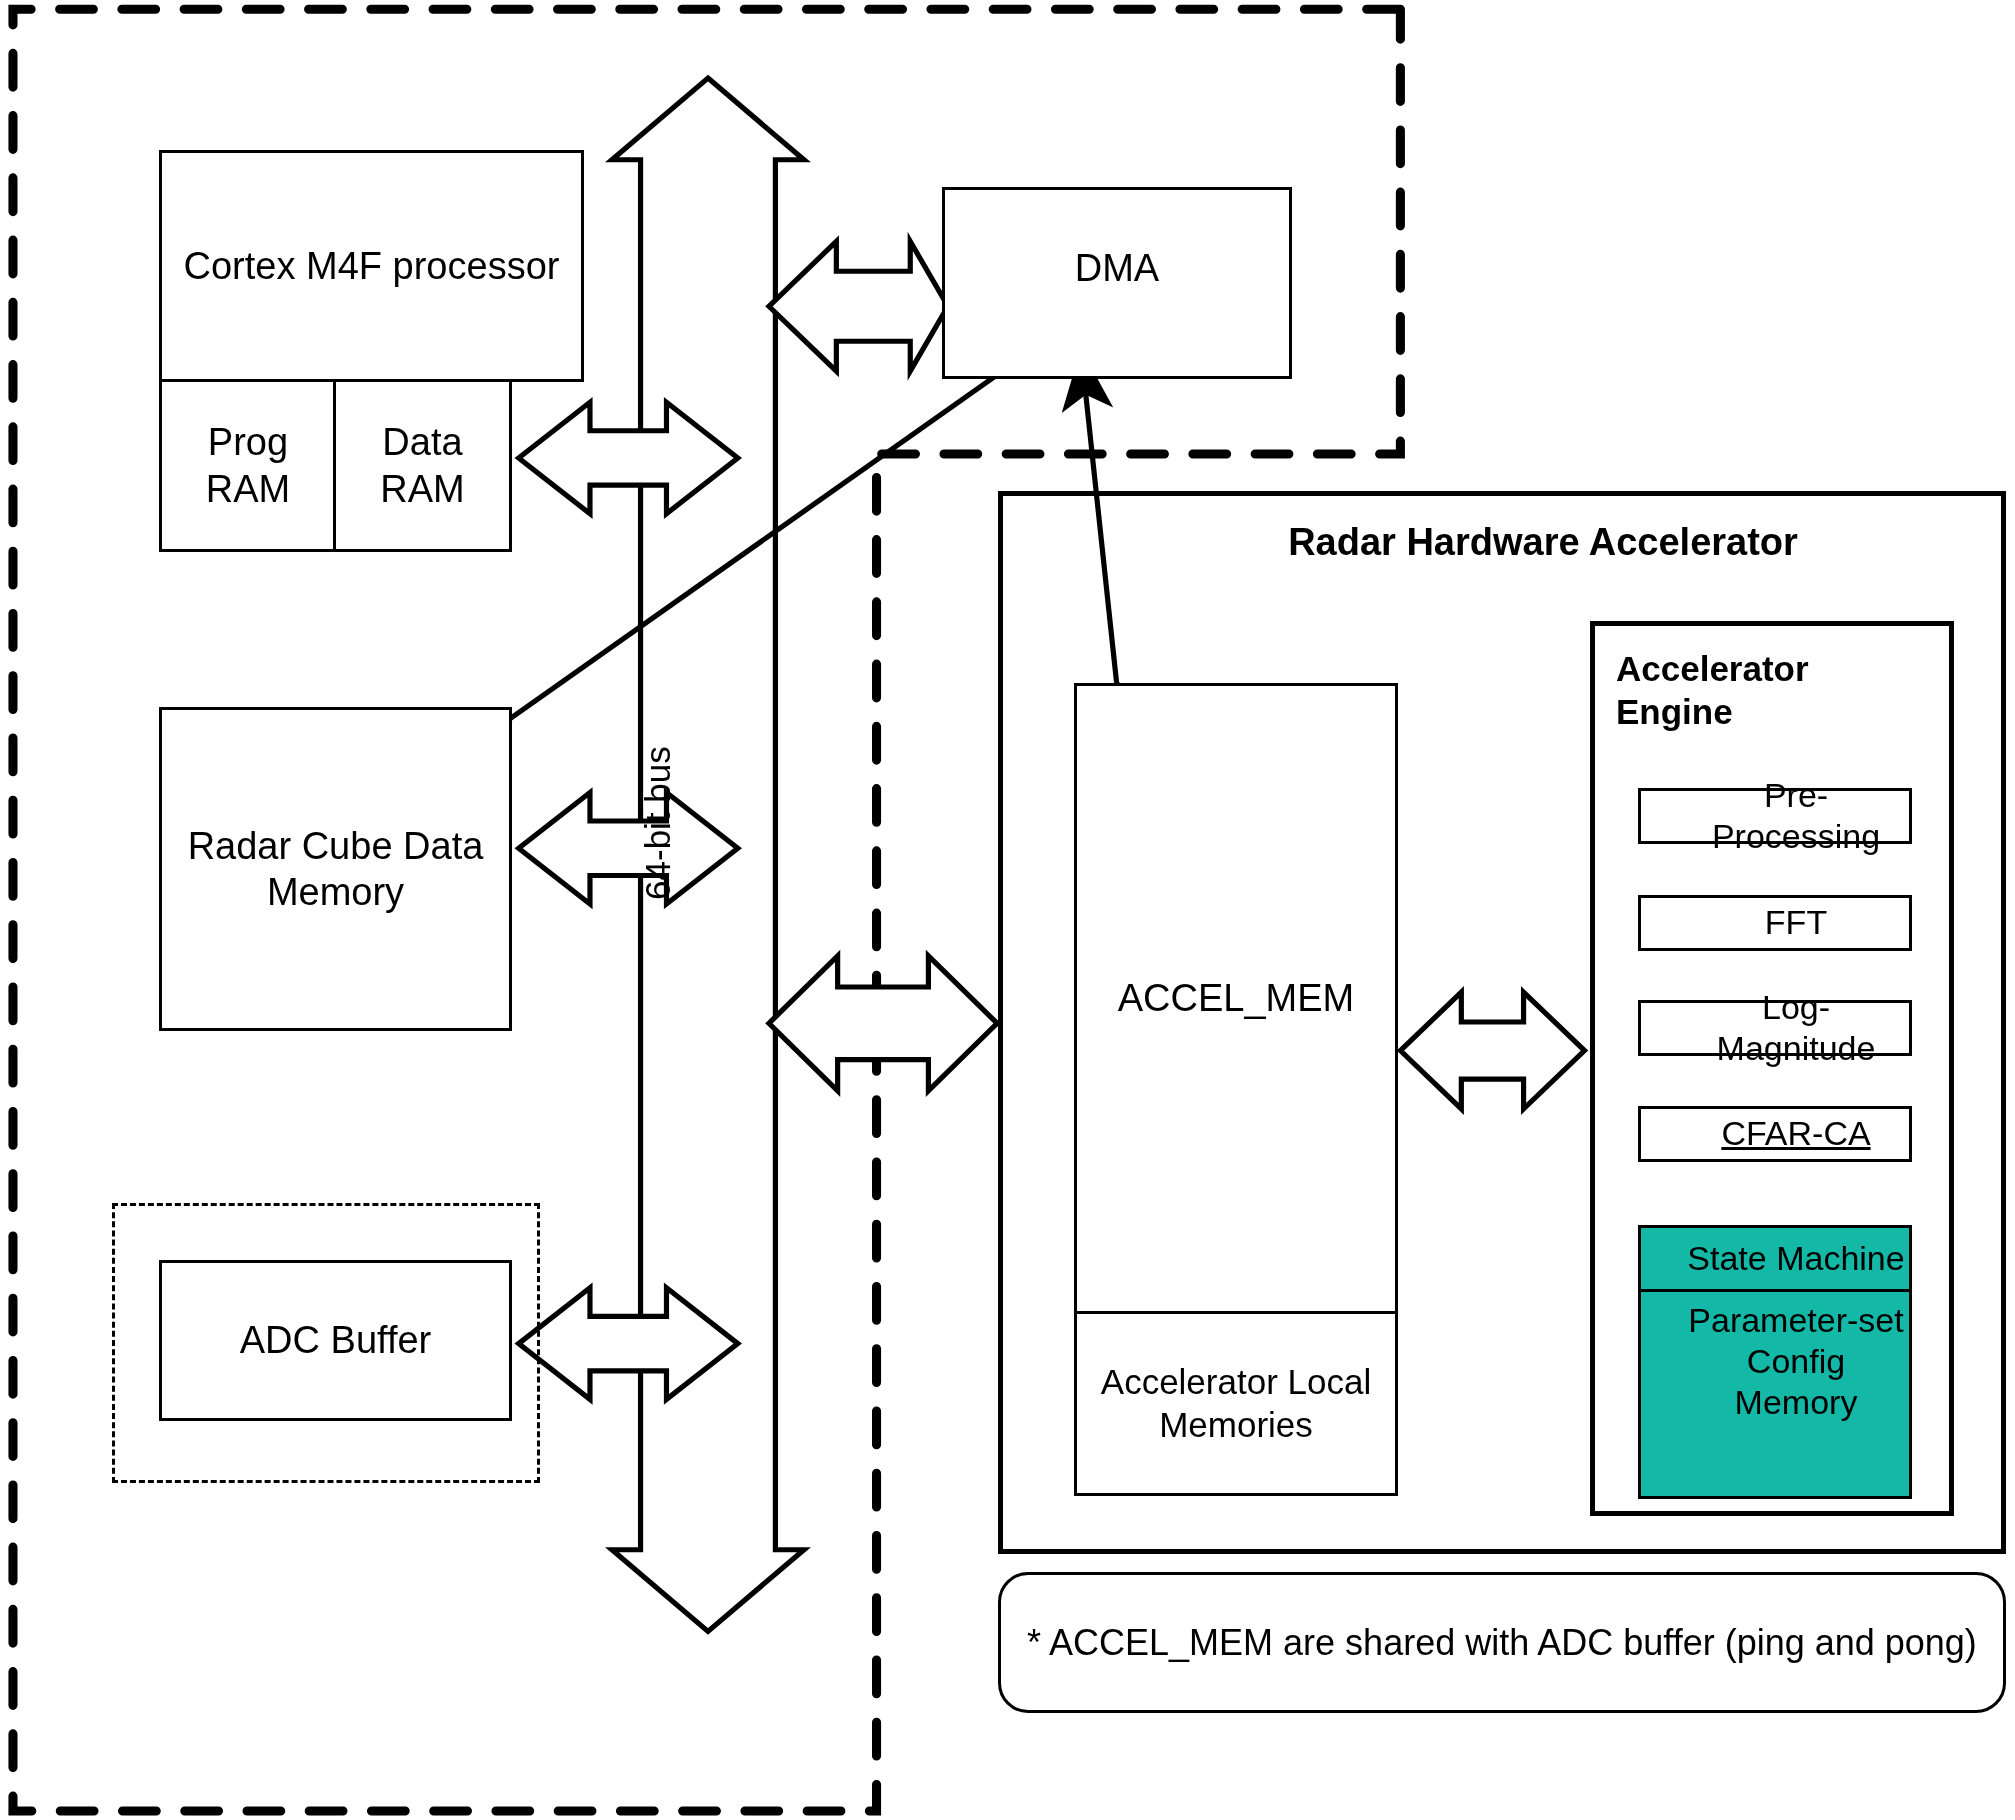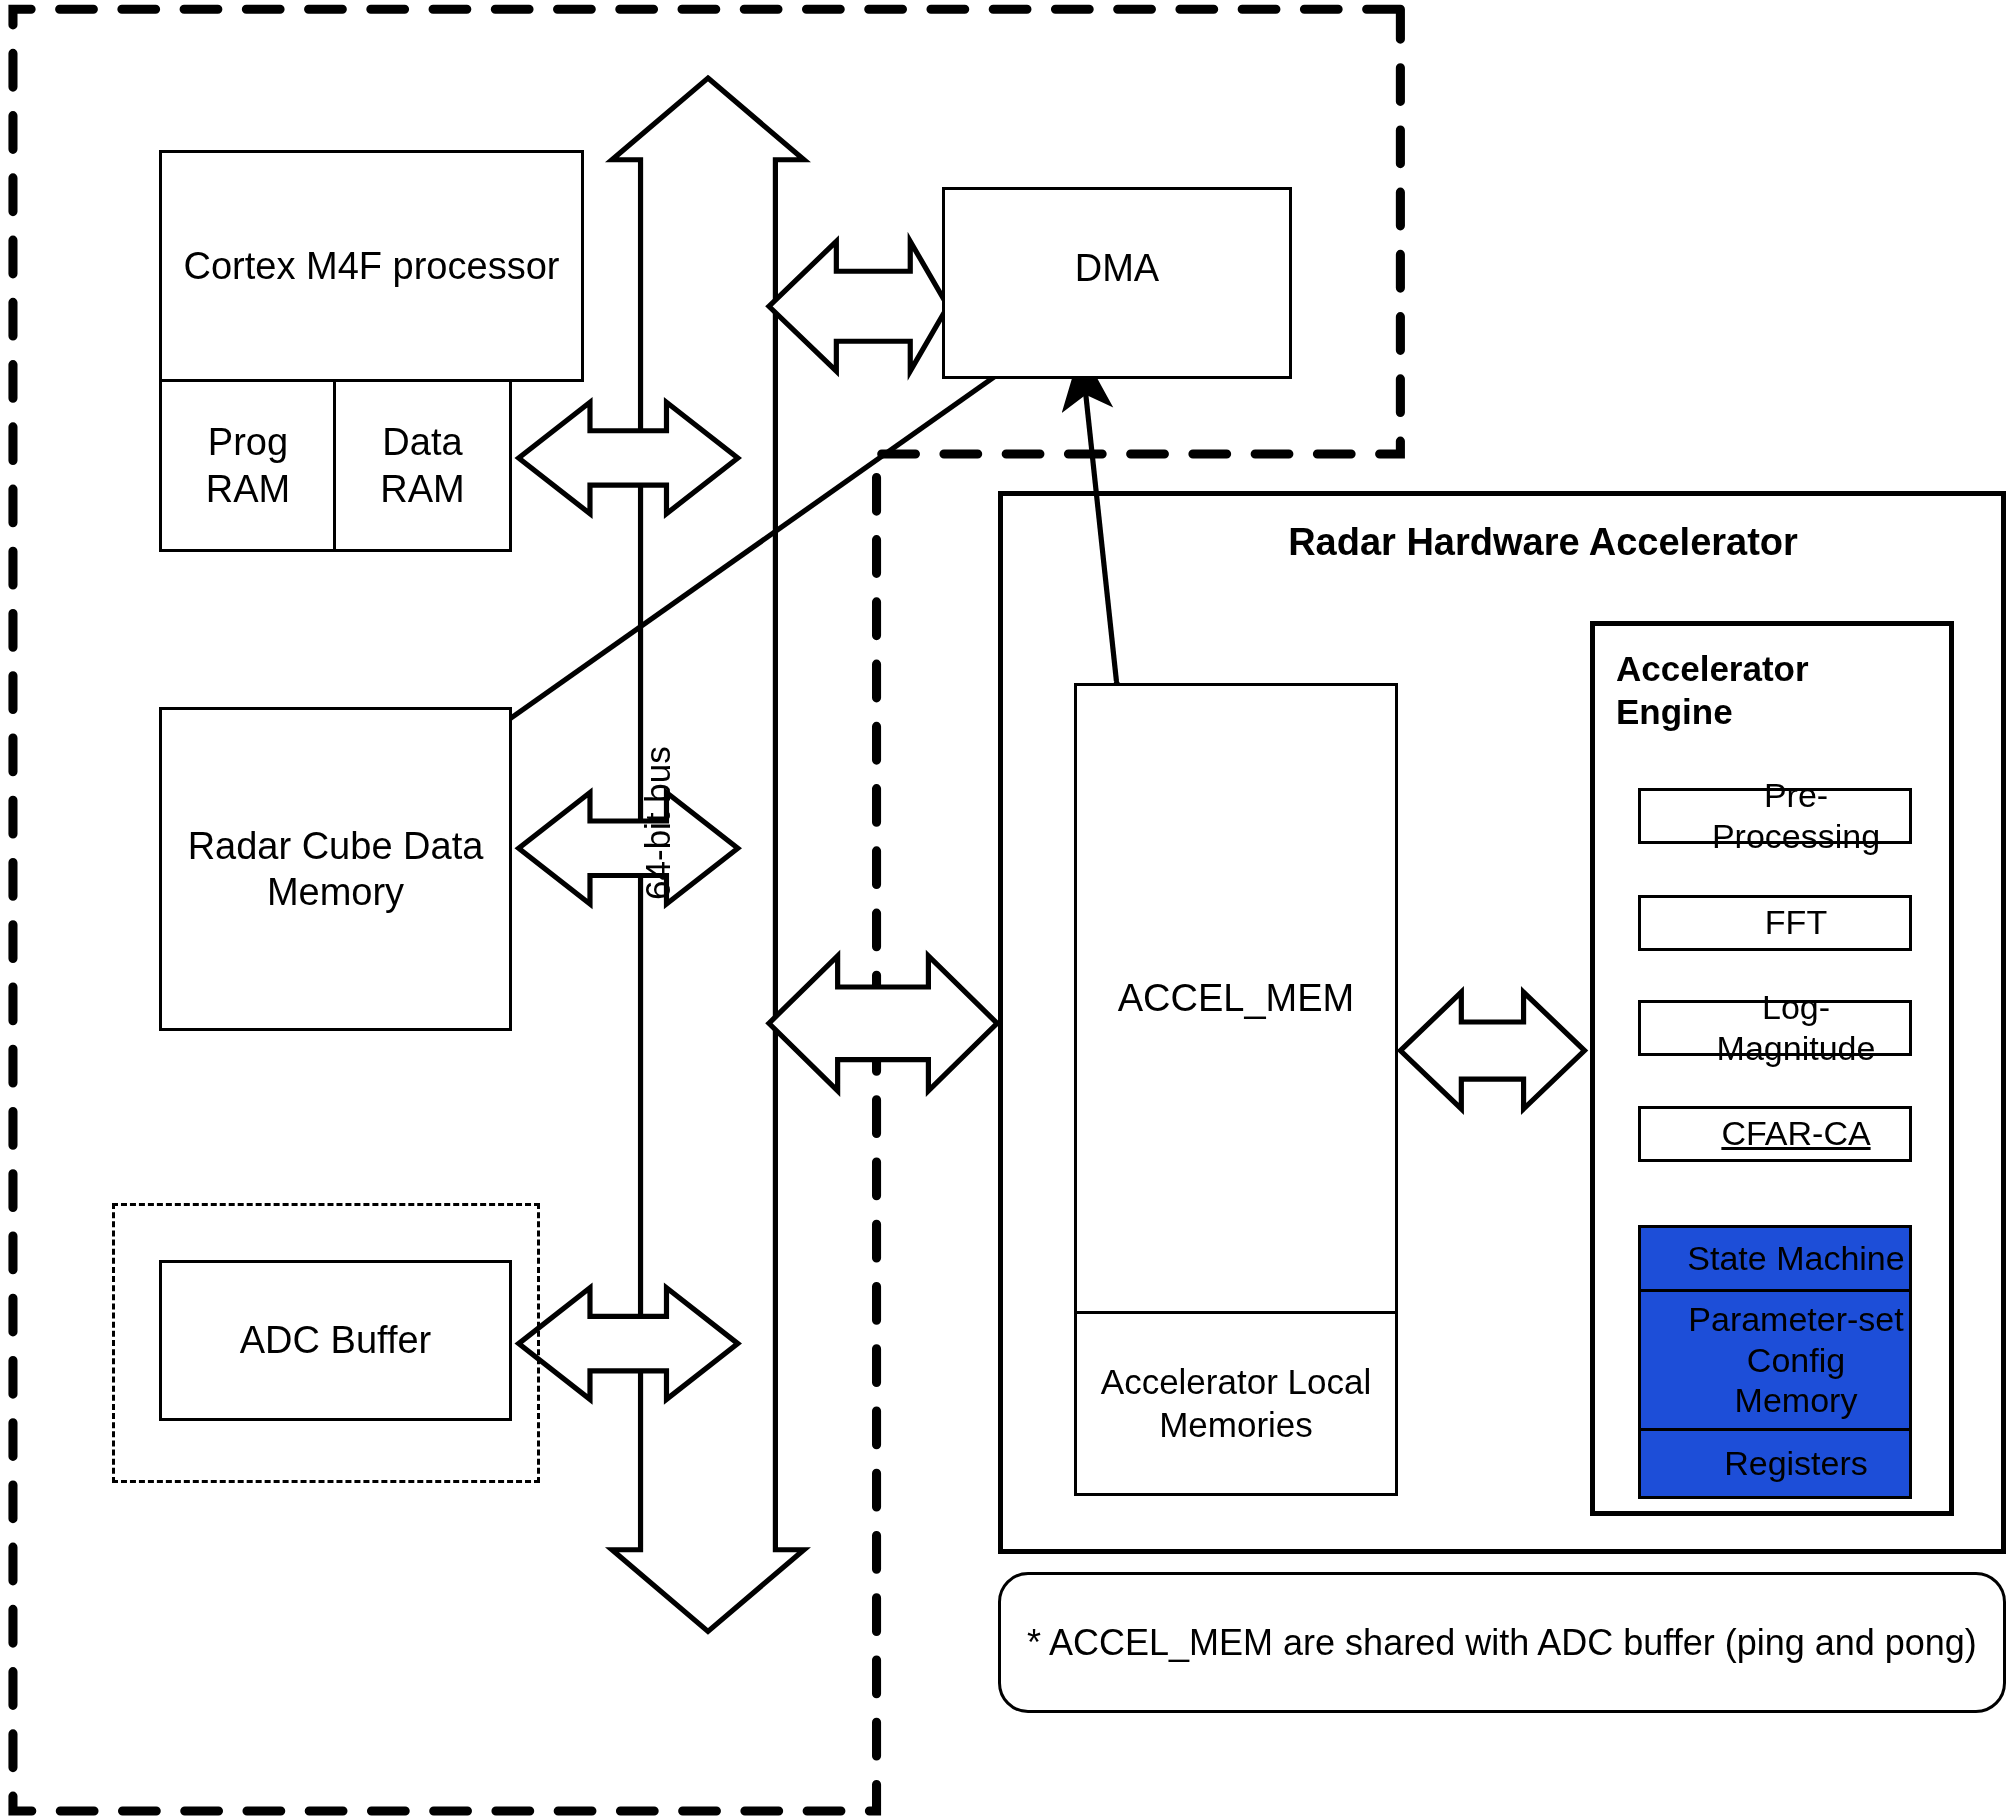--- a/index.html
+++ b/index.html
@@ -51,21 +51,21 @@
   }
   .vert-label {
     position: absolute;
     transform-origin: center center;
     white-space: nowrap;
   }
   .engine-stack {
     position: absolute;
     box-sizing: border-box;
     border: 3.2px solid #000;
-    background: #1d4ed8;
+    background: #14b8a6;
   }
   .engine-stack .row {
     box-sizing: border-box;
     display: flex;
     align-items: center;
     justify-content: center;
     text-align: center;
     line-height: 1.2;
     border-bottom: 3.2px solid #000;
     white-space: pre-line;
@@ -180,23 +180,20 @@
   </div>
 
   <div class="engine-stack" style="left:1638px; top:1225px; width:274px; height:274px;">
     <div class="row t-52" style="height:64px;">
       <span>State Machine</span>
     </div>
     <div class="row t-52" style="height:139px;">
       <span>Parameter-set
 Config Memory</span>
     </div>
-    <div class="row t-52" style="height:65px;">
-      <span>Registers</span>
-    </div>
   </div>
 
   <div class="blk t-56" style="left:998px; top:1572px; width:1008px; height:141px;
               justify-content:flex-start; align-items:center; padding:0 26px; text-align:left;">
     <span>* ACCEL_MEM are shared with ADC buffer (ping and pong)</span>
   </div>
 
 </div>
 
 

